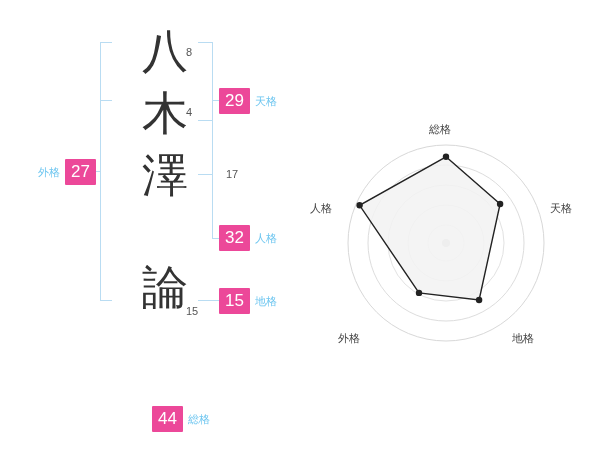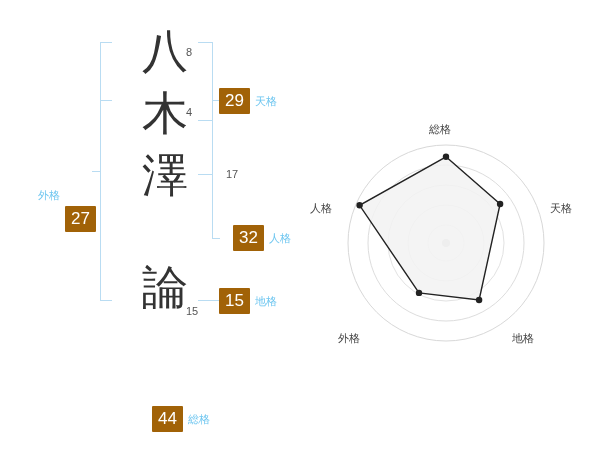--- a/index.html
+++ b/index.html
@@ -55,38 +55,38 @@
   .brk-h { height: 1px; }
 
   
   .chip {
     position: absolute;
     display: flex;
     align-items: center;
     gap: 5px;
   }
   .chip .val {
-    background: #a16207;
+    background: #ec4899;
     color: #ffffff;
     font-size: 17px;
     line-height: 17px;
     padding: 4px 6px 5px 6px;
     border-radius: 1px;
     font-family: "Liberation Sans", sans-serif;
   }
   .chip .lab {
     color: #6ec6f0;
     font-size: 11px;
     font-family: "DejaVu Sans", sans-serif;
   }
   .chip.left-lab {
     flex-direction: row;
   }
   .chip.left-lab .lab { order: 0; }
-  .chip.left-lab .val { order: 1; margin-top: 47px; }
+  .chip.left-lab .val { order: 1; }
 
   
   .radar-wrap {
     position: absolute;
     left: 312px;
     top: 118px;
     width: 268px;
     height: 250px;
   }
   .radar-label {
@@ -130,21 +130,21 @@
   <div class="brk brk-h" style="left:100px; top:42px; width:12px;"></div>
   <div class="brk brk-h" style="left:100px; top:100px; width:12px;"></div>
   <div class="brk brk-h" style="left:100px; top:300px; width:12px;"></div>
   <div class="brk brk-h" style="left:92px; top:171px; width:8px;"></div>
 
   <div class="chip" style="left:219px; top:88px;">
     <span class="val">29</span>
     <span class="lab">天格</span>
   </div>
 
-  <div class="chip" style="left:219px; top:225px;margin-left:14px;">
+  <div class="chip" style="left:219px; top:225px;">
     <span class="val">32</span>
     <span class="lab">人格</span>
   </div>
 
   <div class="chip" style="left:219px; top:288px;">
     <span class="val">15</span>
     <span class="lab">地格</span>
   </div>
 
   <div class="chip left-lab" style="left:38px; top:159px;">

